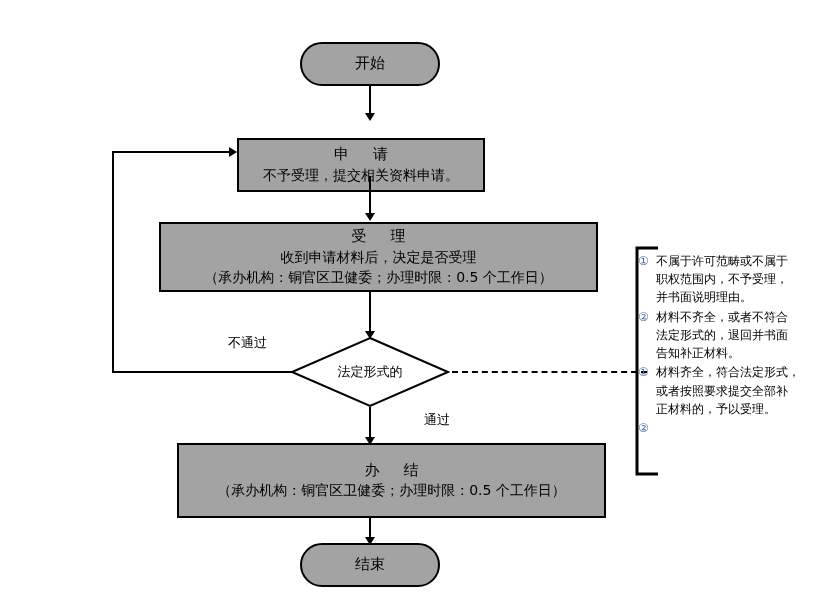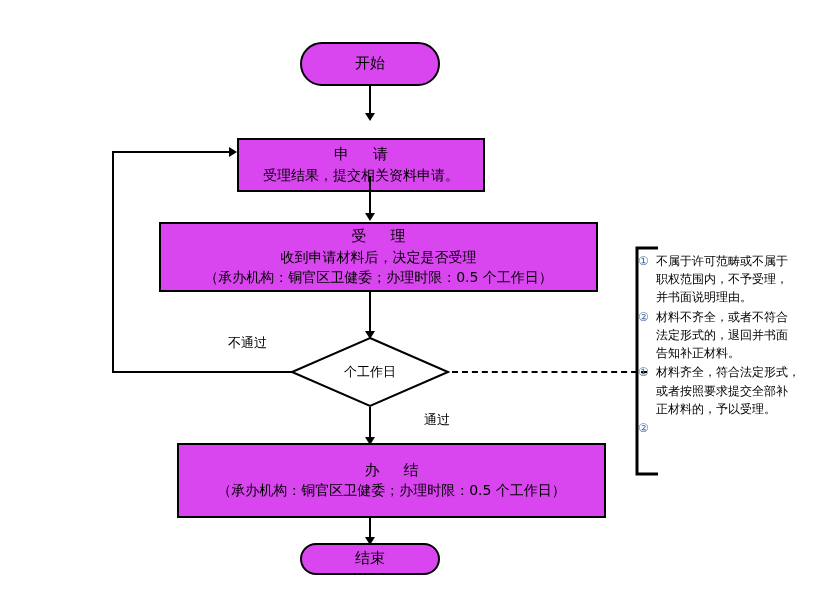--- a/index.html
+++ b/index.html
@@ -19,21 +19,21 @@
     overflow: hidden;
   }
   .node {
     position: absolute;
     box-sizing: border-box;
     display: flex;
     flex-direction: column;
     align-items: center;
     justify-content: center;
     text-align: center;
-    background: #d946ef;
+    background: #a3a3a3;
   }
   .rect {
     border: 2px solid #000000;
   }
   .terminator {
     border: 2px solid #000000;
     border-radius: 999px;
   }
   .node-line {
     line-height: 1.42;
@@ -135,61 +135,61 @@
 
   <div class="node terminator" style="left:300px; top:42px; width:140px; height:44px;">
     <div class="node-line f15">开始</div>
   </div>
 
   <div class="line vline" style="left:369px; top:86px; height:28px;"></div>
   <div class="arrow-down" style="left:365px; top:113px;"></div>
 
   <div class="node rect" style="left:237px; top:138px; width:248px; height:54px;">
     <div class="node-line f15 title-line">申　请</div>
-    <div class="node-line f14">受理结果，提交相关资料申请。</div>
+    <div class="node-line f14">不予受理，提交相关资料申请。</div>
   </div>
 
   <div class="line vline" style="left:369px; top:176px; height:38px;"></div>
   <div class="arrow-down" style="left:365px; top:213px;"></div>
 
   <div class="node rect" style="left:159px; top:222px; width:439px; height:70px;">
     <div class="node-line f15 title-line">受　理</div>
     <div class="node-line f14">收到申请材料后，决定是否受理</div>
     <div class="node-line f14">（承办机构：铜官区卫健委；办理时限：0.5 个工作日）</div>
   </div>
 
   <div class="line vline" style="left:369px; top:292px; height:40px;"></div>
   <div class="arrow-down" style="left:365px; top:331px;"></div>
 
   <div class="diamond-wrap" style="left:290px; top:336px; width:160px; height:72px;">
     <svg width="160" height="72" viewBox="0 0 160 72">
       <polygon points="80,2 158,36 80,70 2,36" fill="#ffffff" stroke="#000000" stroke-width="2"></polygon>
     </svg>
-    <div class="diamond-label">个工作日</div>
+    <div class="diamond-label">法定形式的</div>
   </div>
 
   <div class="line hline" style="left:112px; top:371px; width:180px;"></div>
   <div class="line vline" style="left:112px; top:152px; height:221px;"></div>
   <div class="line hline" style="left:112px; top:151px; width:118px;"></div>
   <div class="arrow-right" style="left:229px; top:147px;"></div>
   <div class="edge-label" style="left:178px; top:334px;">不通过</div>
 
   <div class="line vline" style="left:369px; top:407px; height:34px;"></div>
   <div class="arrow-down" style="left:365px; top:437px;"></div>
   <div class="edge-label" style="left:374px; top:411px;">通过</div>
 
   <div class="node rect" style="left:152px; top:443px; width:429px; height:75px;margin-left:25px;">
     <div class="node-line f15 title-line">办　结</div>
     <div class="node-line f14">（承办机构：铜官区卫健委；办理时限：0.5 个工作日）</div>
   </div>
 
   <div class="line vline" style="left:369px; top:518px; height:22px;"></div>
   <div class="arrow-down" style="left:365px; top:537px;"></div>
 
-  <div class="node terminator" style="left:300px; top:543px; width:140px; height:32px;">
+  <div class="node terminator" style="left:300px; top:543px; width:140px; height:44px;">
     <div class="node-line f15">结束</div>
   </div>
 
   <div class="dashed" style="left:452px; top:371px; width:195px;"></div>
 
   <div class="bracket" style="left:634px; top:246px; width:26px; height:230px;">
     <svg width="26" height="230" viewBox="0 0 26 230">
       <path d="M24,2 L3,2 L3,228 L24,228" fill="none" stroke="#000000" stroke-width="3"></path>
     </svg>
   </div>

